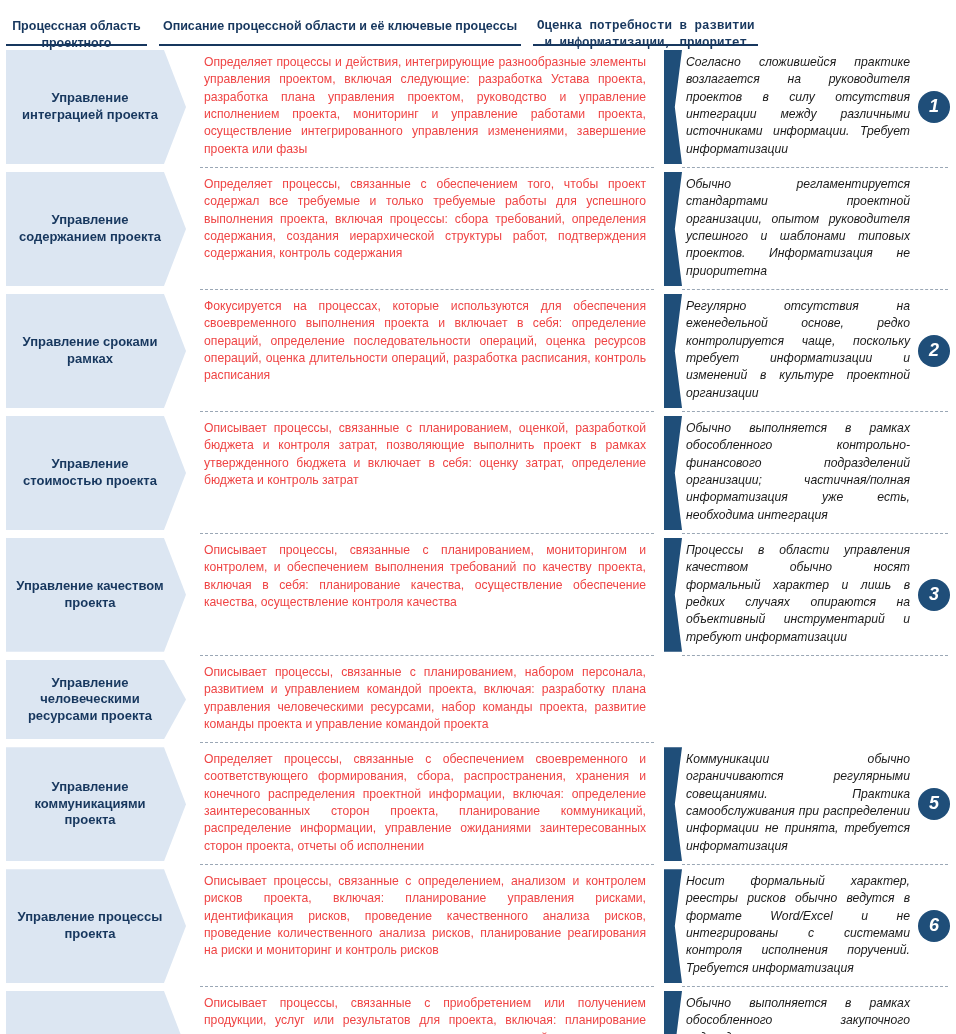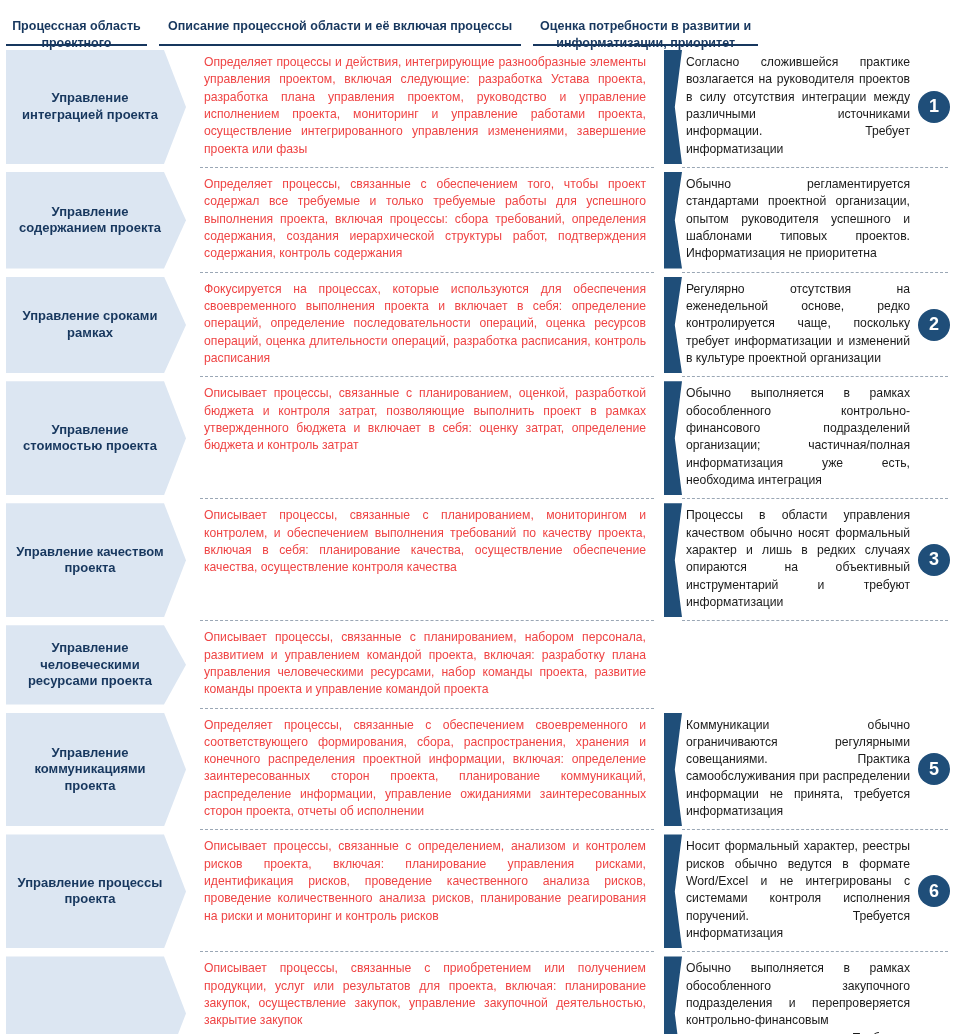--- a/index.html
+++ b/index.html
@@ -33,21 +33,21 @@
     padding: 2px 6px 0 6px;
   }
   .hdr-col .rule {
     position: absolute;
     left: 6px; right: 6px; bottom: 0;
     height: 2px;
     background: #17375e;
   }
   .hdr-area { width: 190px; }
   .hdr-desc { width: 470px; }
-  .hdr-eval { width: 296px; }
+  .hdr-eval { width: 296px; font-family: Liberation Mono, monospace; }
 
   
   .rows { position: relative; width: 956px; }
   .row {
     position: relative;
     display: flex;
     width: 956px;
     align-items: stretch;
   }
 
@@ -96,20 +96,21 @@
   
   .cell-eval {
     position: relative;
     width: 296px;
     flex: 0 0 296px;
     padding: 8px 46px 10px 26px;
     font-size: 12.2px;
     color: #1a1a1a;
     line-height: 1.42;
     text-align: justify;
+    font-style: italic;
   }
   .cell-eval .dash-bottom {
     position: absolute;
     left: 22px; right: 8px; bottom: 0;
     border-bottom: 1px dashed #9aa7b5;
   }
   
   .eval-arrow {
     position: absolute;
     left: 4px;
@@ -141,21 +142,21 @@
 
 <div id="page">
 
   <div class="header">
     <div class="hdr-col hdr-area">
       <span>Процессная область
 проектного управления</span>
       <span class="rule"></span>
     </div>
     <div class="hdr-col hdr-desc">
-      <span>Описание процессной области и её включая процессы</span>
+      <span>Описание процессной области и её ключевые процессы</span>
       <span class="rule"></span>
     </div>
     <div class="hdr-col hdr-eval">
       <span>Оценка потребности в развитии
 и информатизации, приоритет</span>
       <span class="rule"></span>
     </div>
   </div>
 
   <div class="rows" id="rows-container">

